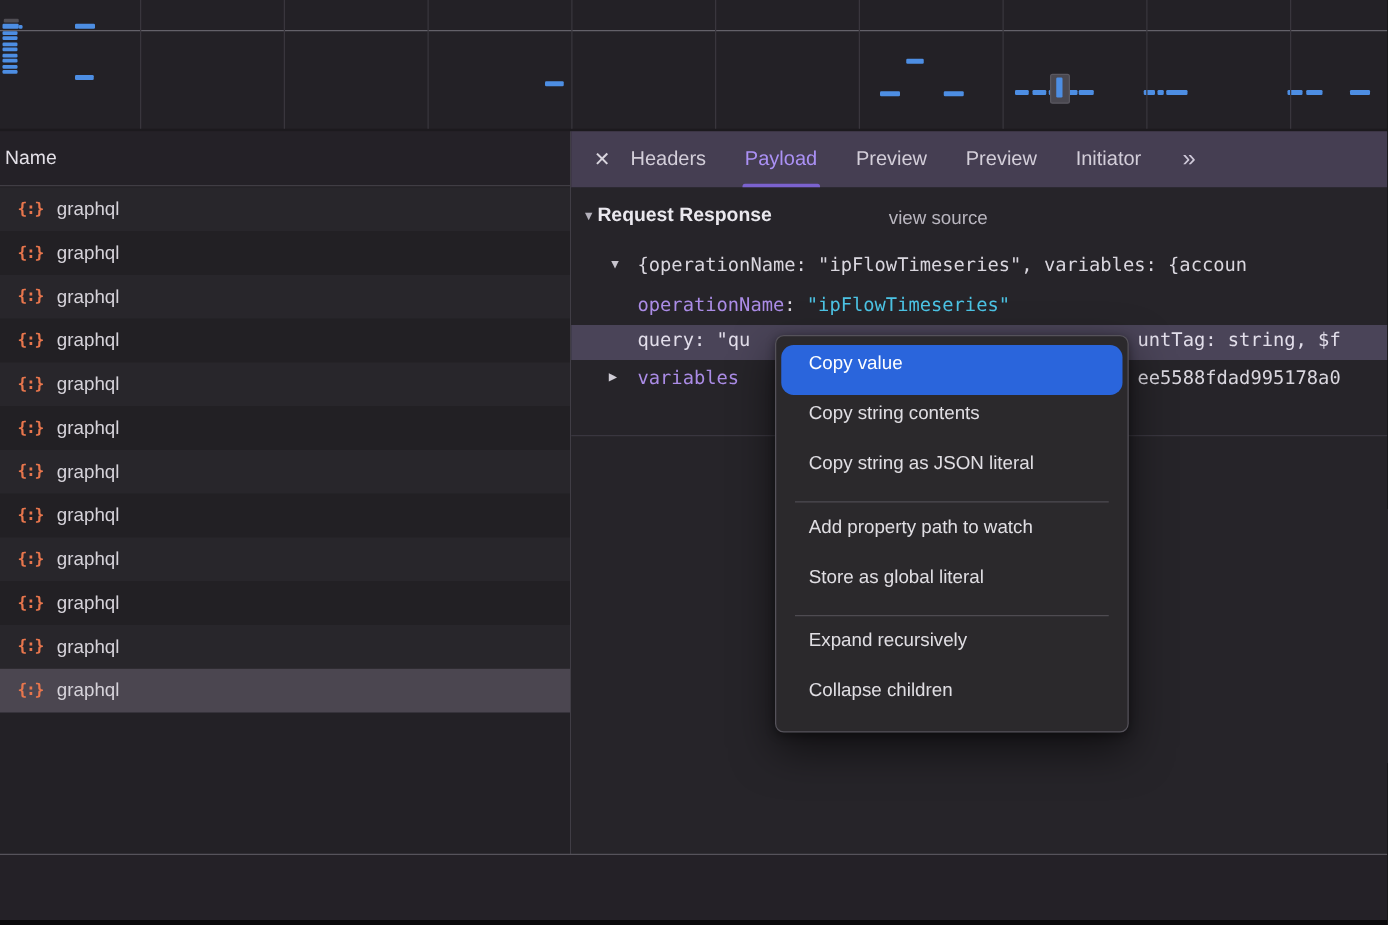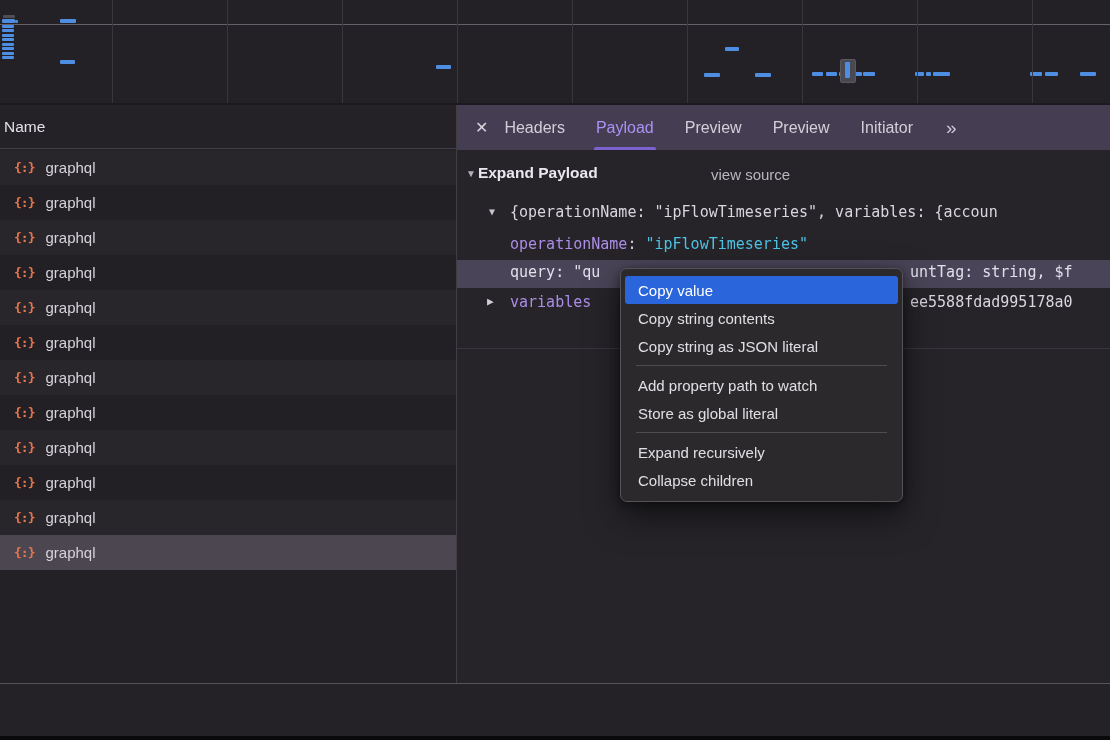--- a/index.html
+++ b/index.html
@@ -60,21 +60,21 @@
   #vars-row{position:absolute;left:0;top:142px;width:653px;height:24px;}
   #vars-row .tri{position:absolute;left:30px;top:3px;font-size:11px;color:#d0cdd6;}
   #vars-row .t{position:absolute;left:53px;top:1px;}
   #vars-frag-right{position:absolute;left:453px;top:1px;color:#d9d6de;}
   #section-border{position:absolute;left:0;top:198px;width:653px;height:1px;background:#39363f;}
 
   
   #menu{position:absolute;left:620px;top:268px;width:283px;background:#2b292c;
         border:1px solid #55525a;border-radius:7px;box-sizing:border-box;padding:7px 0;
         box-shadow:0 14px 34px rgba(0,0,0,.55), 0 2px 8px rgba(0,0,0,.4);z-index:50;}
-  .menu-item{height:28px;line-height:29px;margin:0 4px;padding:0 13px;border-radius:3px;
+  .menu-item{height:40px;line-height:29px;margin:0 4px;padding:0 22px;border-radius:10px;
         font-size:15px;color:#e0dee3;cursor:pointer;}
   .menu-item.hl{background:#2a65dc;color:#ffffff;}
   .menu-sep{height:1px;margin:5px 15px;background:#4e4b51;}
 
   
   #footer-line{position:absolute;left:0;top:683px;width:1110px;height:1px;background:#56535b;}
   #footer{position:absolute;left:0;top:684px;width:1110px;height:52px;background:#242127;}
   #bottom-bar{position:absolute;left:0;top:736px;width:1110px;height:4px;background:#0a090b;}
 </style>
 </head>
@@ -190,21 +190,21 @@
         <div class="tab active">Payload</div>
         <div class="tab">Preview</div>
         <div class="tab">Preview</div>
         <div class="tab">Initiator</div>
       </span>
     <span id="tab-overflow">»</span>
   </div>
 
   <div id="payload">
     <div id="payload-header">
-      <span class="tri">▼</span><span>Expand Payload</span>
+      <span class="tri">▼</span><span>Request Response</span>
     </div>
     <span id="view-source">view source</span>
 
     <div id="summary-row" class="mono">
       <span class="tri">▼</span>
       <span id="summary-text">{operationName: "ipFlowTimeseries", variables: {accoun</span>
     </div>
 
     <div id="op-row" class="mono">
       <span class="t"><span class="k">operationName</span><span class="sep">: </span><span class="s">"ipFlowTimeseries"</span></span>

